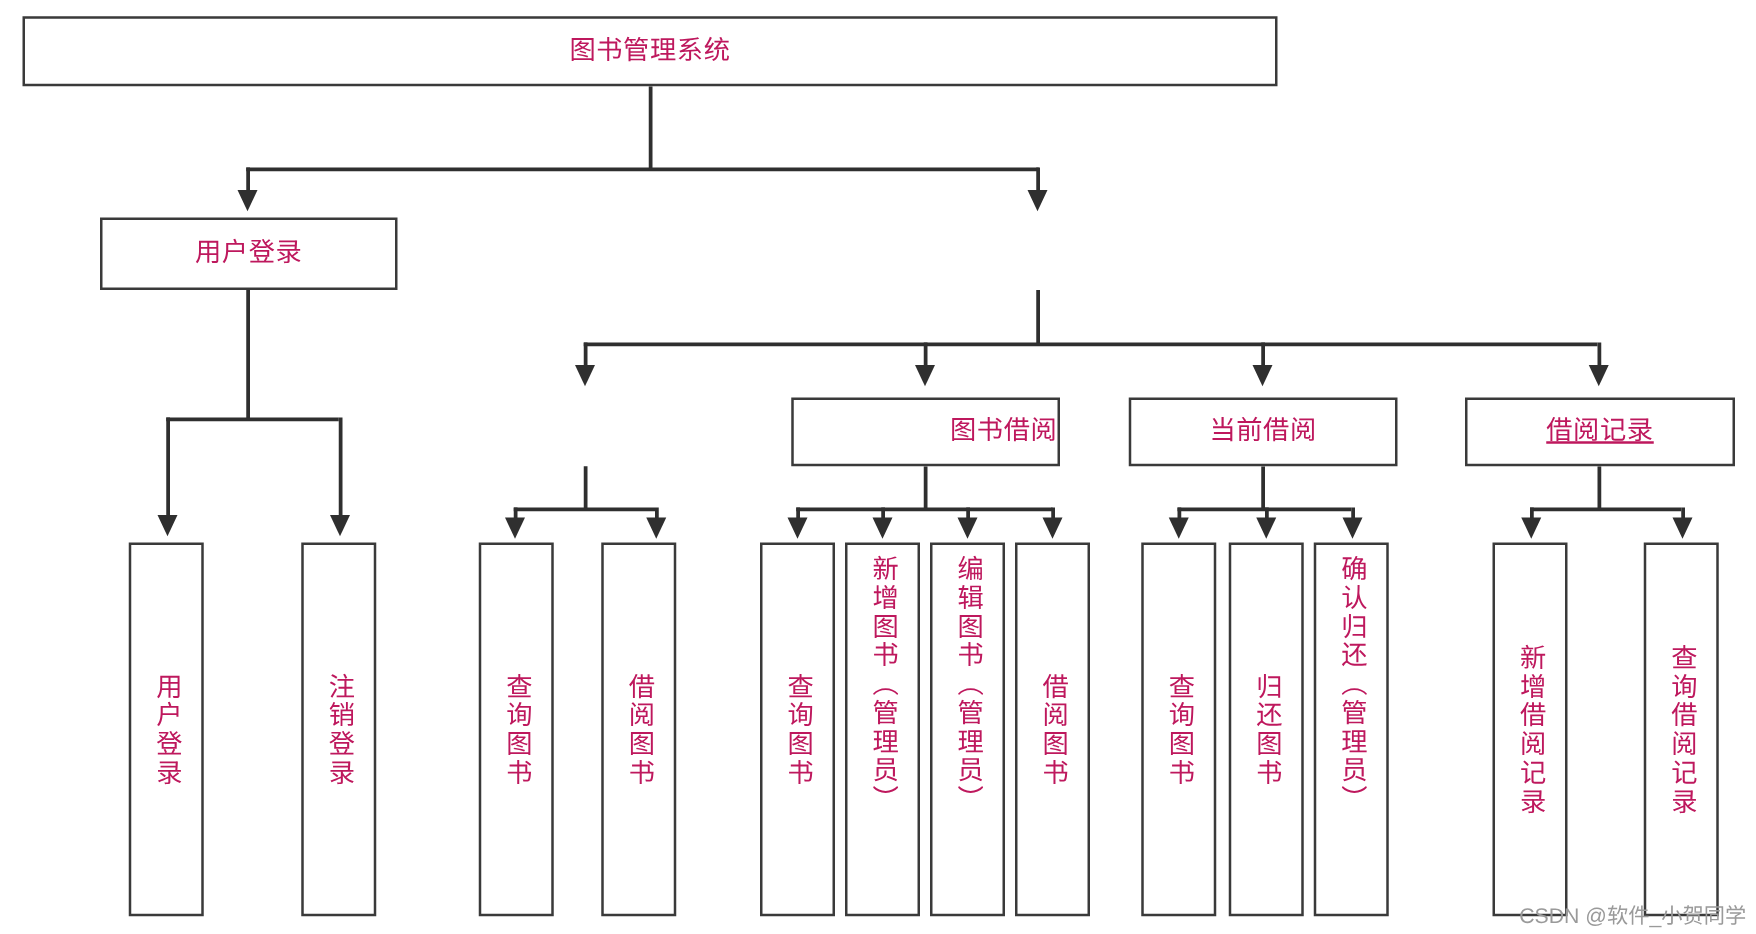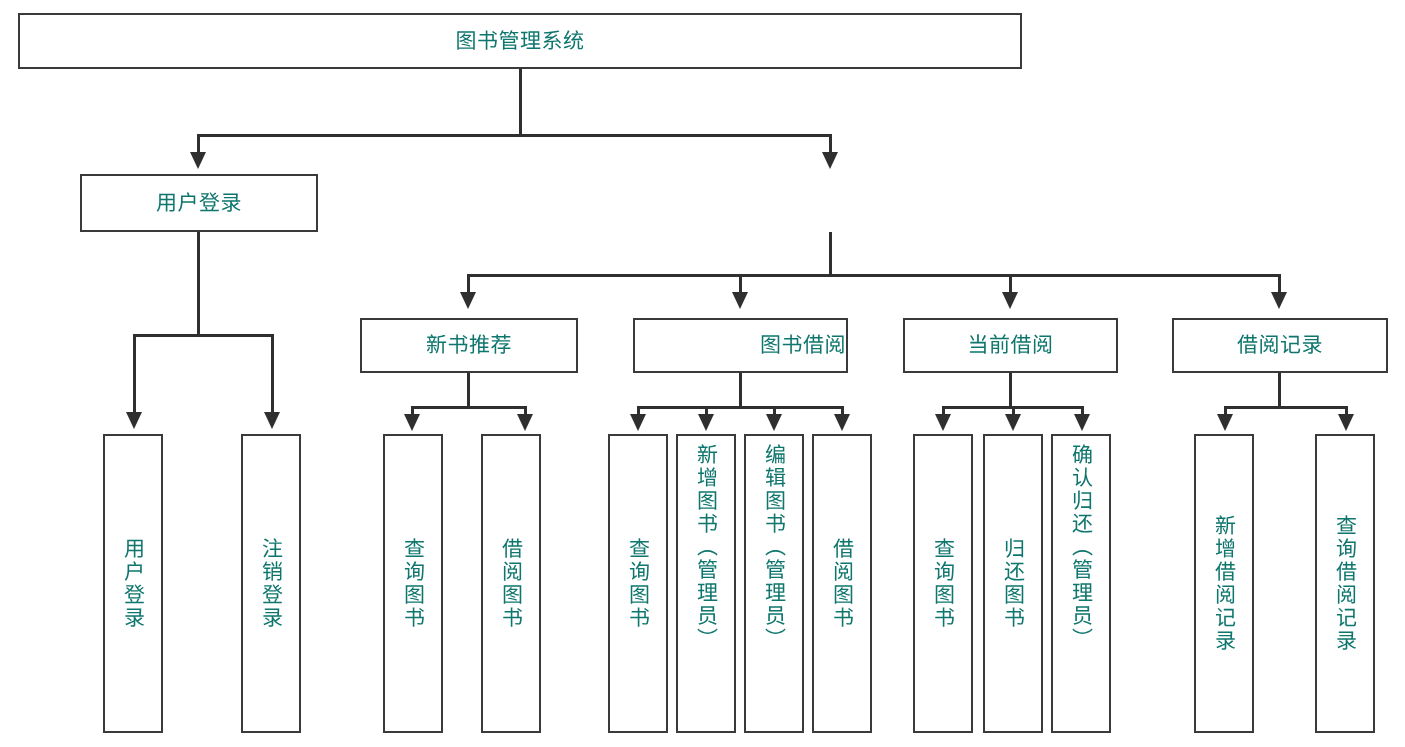--- a/index.html
+++ b/index.html
@@ -18,21 +18,21 @@
   }
   
   .node {
     position: absolute;
     box-sizing: border-box;
     border: 2.5px solid #3a3a3a;
     background: #ffffff;
     display: flex;
     align-items: center;
     justify-content: center;
-    color: #0f766e;
+    color: #be185d;
     z-index: 3;
   }
   .node .lbl {
     display: block;
     text-align: center;
     line-height: 1.18;
     white-space: nowrap;
   }
   
   .node.h .lbl {
@@ -116,30 +116,27 @@
   <div class="hline" style="left:467px; top:274px; width:811px;"></div>
   <div class="vline" style="left:467px; top:274px; height:22px;"></div>
   <div class="arrow" style="left:460px; top:292px;"></div>
   <div class="vline" style="left:739px; top:274px; height:22px;"></div>
   <div class="arrow" style="left:732px; top:292px;"></div>
   <div class="vline" style="left:1009px; top:274px; height:22px;"></div>
   <div class="arrow" style="left:1002px; top:292px;"></div>
   <div class="vline" style="left:1278px; top:274px; height:22px;"></div>
   <div class="arrow" style="left:1271px; top:292px;"></div>
 
-  <div class="node h" style="left:360px; top:318px; width:218px; height:55px;">
-    <span class="lbl">新书推荐</span>
-  </div>
   <div class="node h" style="left:633px; top:318px; width:215px; height:55px;justify-content:flex-end;">
     <span class="lbl">图书借阅</span>
   </div>
   <div class="node h" style="left:903px; top:318px; width:215px; height:55px;">
     <span class="lbl">当前借阅</span>
   </div>
-  <div class="node h" style="left:1172px; top:318px; width:216px; height:55px;">
+  <div class="node h" style="left:1172px; top:318px; width:216px; height:55px;text-decoration:underline;">
     <span class="lbl">借阅记录</span>
   </div>
 
   <div class="vline" style="left:467px; top:373px; height:35px;"></div>
   <div class="hline" style="left:411px; top:406px; width:113px;"></div>
   <div class="vline" style="left:411px; top:406px; height:12px;"></div>
   <div class="arrow" style="left:404px; top:414px;"></div>
   <div class="vline" style="left:524px; top:406px; height:12px;"></div>
   <div class="arrow" style="left:517px; top:414px;"></div>
 
@@ -207,14 +204,15 @@
     <span class="lbl">确认归还（管理员）</span>
   </div>
 
   <div class="node v mid" style="left:1194px; top:434px; width:60px; height:299px;">
     <span class="lbl">新增借阅记录</span>
   </div>
   <div class="node v mid" style="left:1315px; top:434px; width:60px; height:299px;">
     <span class="lbl">查询借阅记录</span>
   </div>
 
+  <div id="watermark">CSDN @软件_小贺同学</div>
 
 </div>
 
 </body></html>

